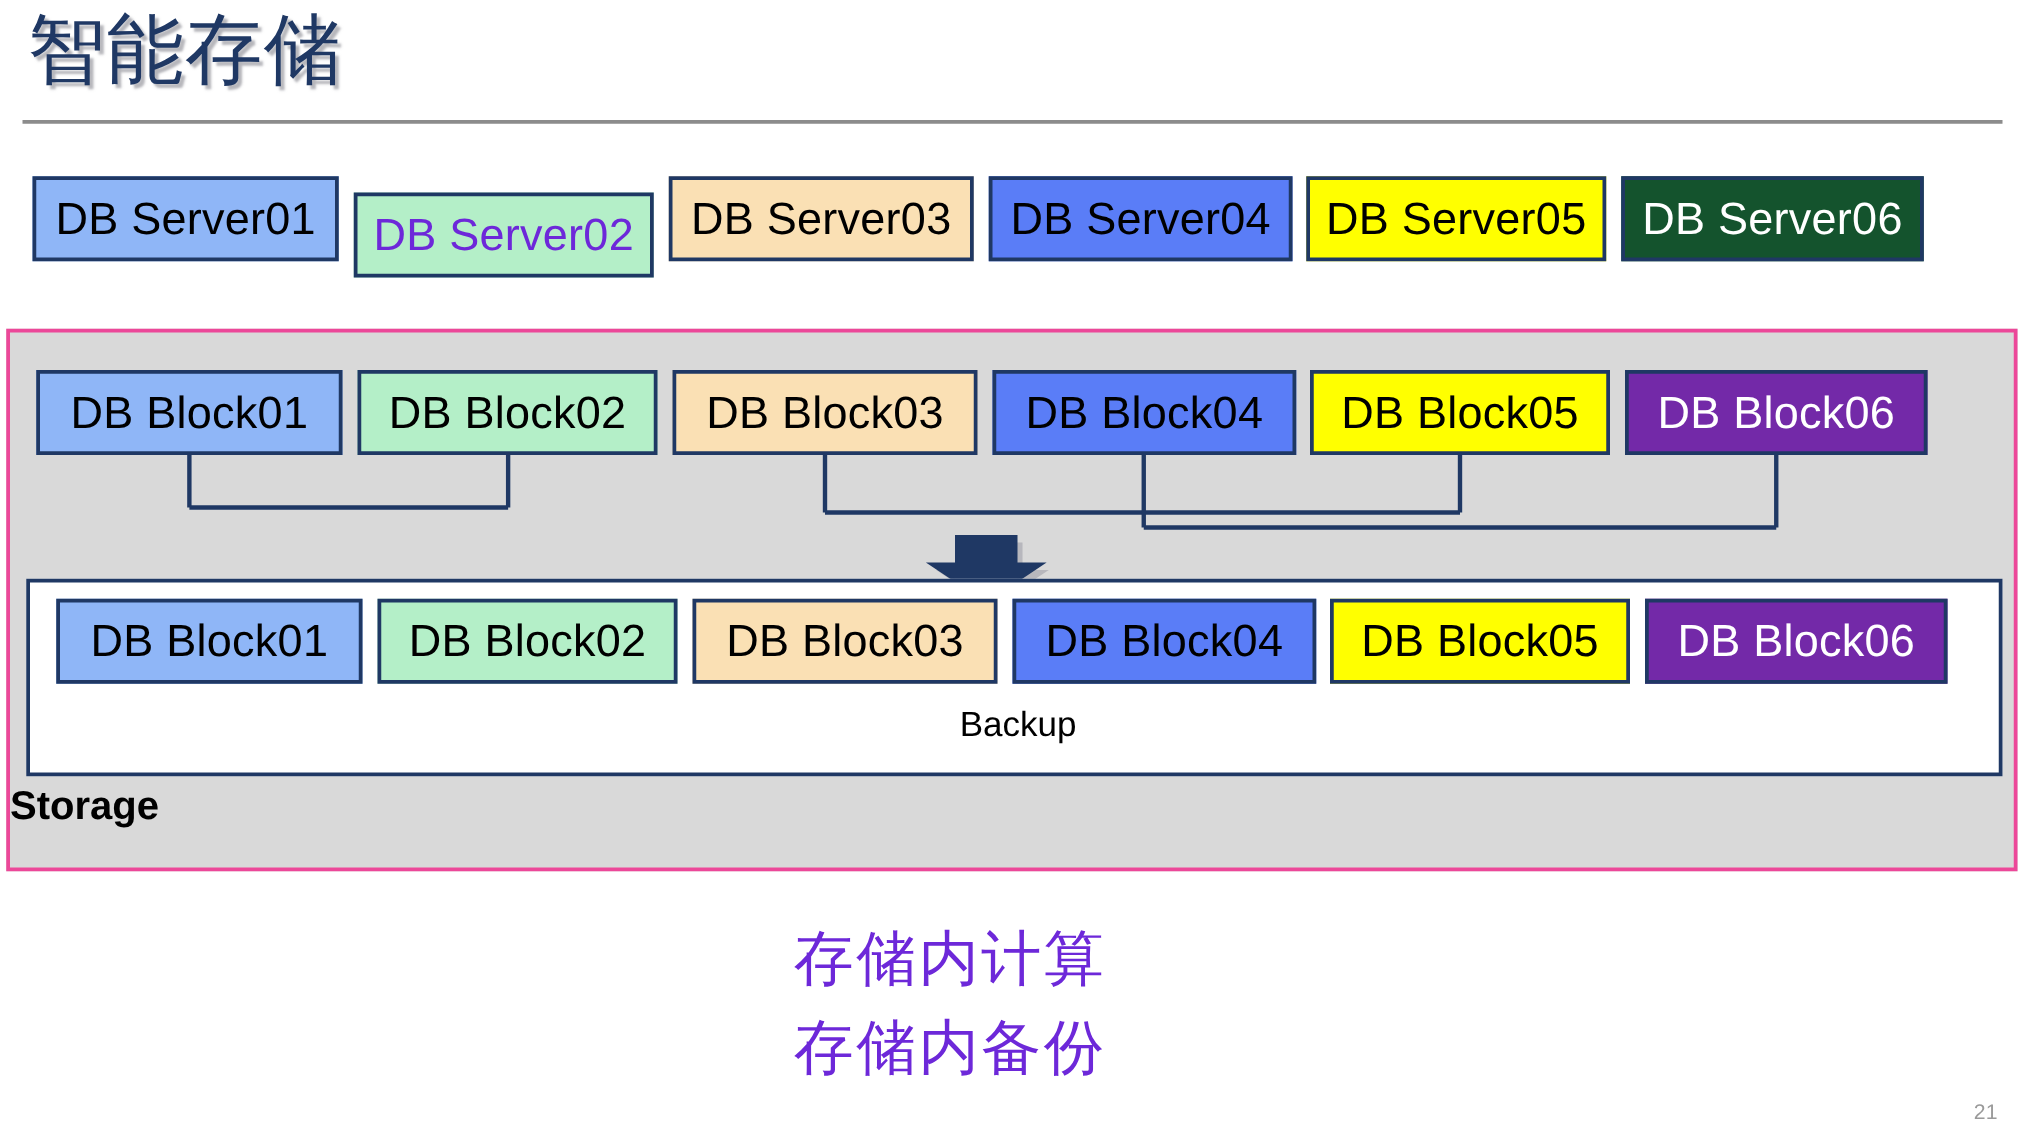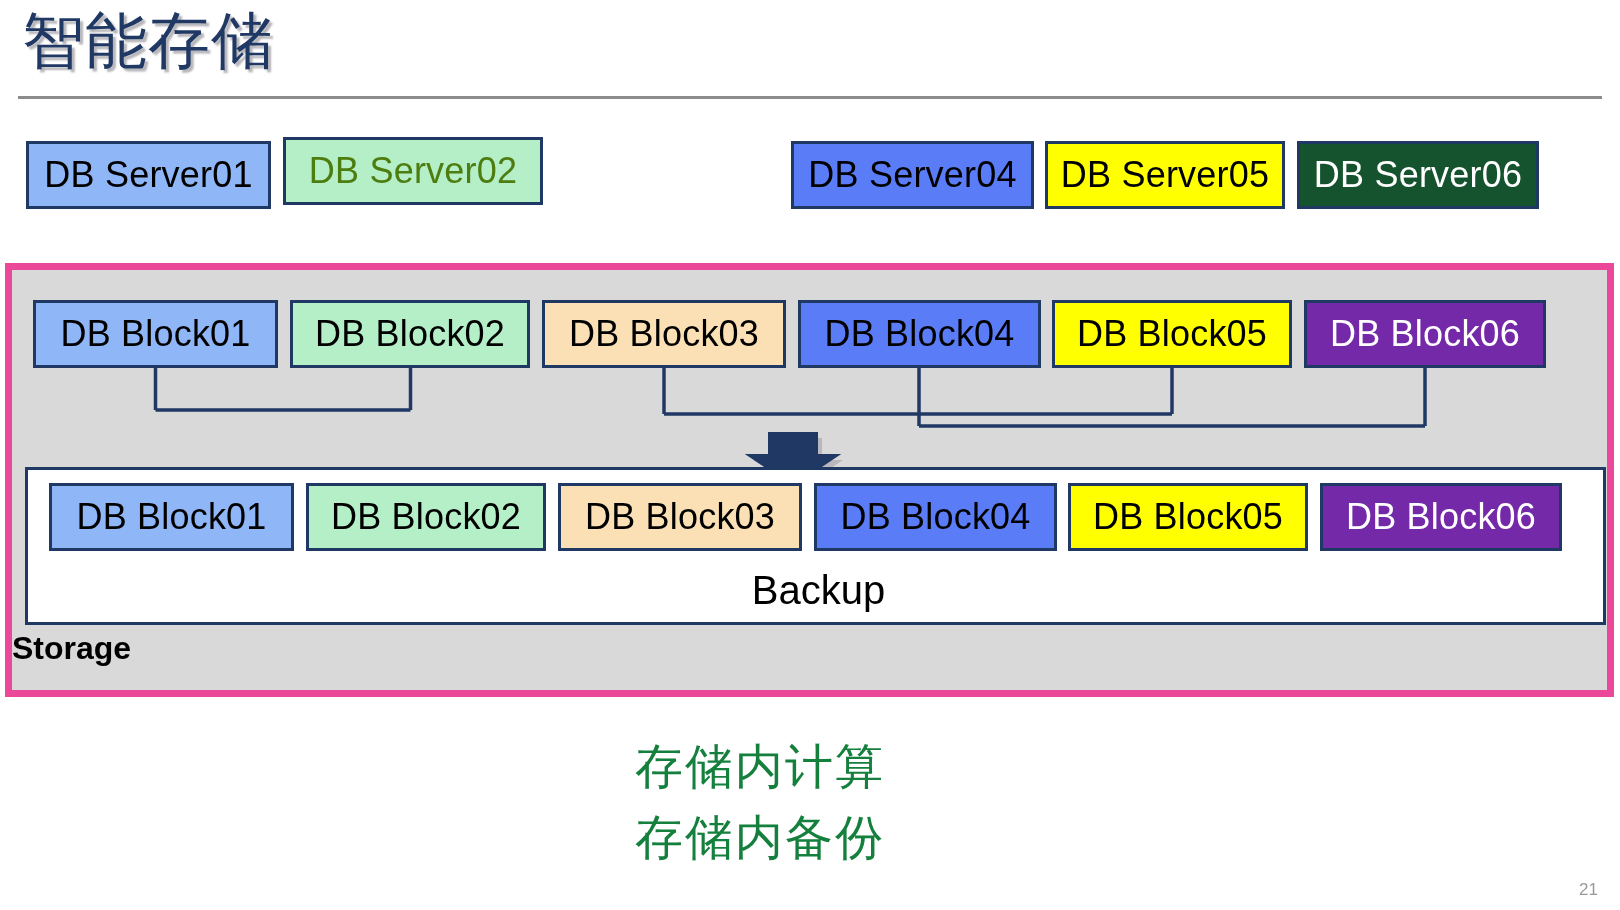--- a/index.html
+++ b/index.html
@@ -58,39 +58,39 @@
 
   
   #storage-container {
     position: absolute;
     left: 5px;
     top: 263px;
     width: 1609px;
     height: 434px;
     box-sizing: border-box;
     background: #D9D9D9;
-    border: 7px solid #ec4899;
+    border: 3px solid #ec4899;
   }
   #backup-panel {
     position: absolute;
     left: 13px;
     top: 197px;
     width: 1581px;
     height: 158px;
     box-sizing: border-box;
     background: #FFFFFF;
     border: 3px solid #1F3864;
   }
   #backup-label {
     position: absolute;
     left: 0;
     top: 98px;
     width: 1581px;
     text-align: center;
-    font-size: 40px;
+    font-size: 28px;
     color: #000000;
   }
   #storage-label {
     position: absolute;
     left: 0;
     top: 360px;
     width: 1603px;
     text-align: left;
     font-size: 32px;
     font-weight: bold;
@@ -104,21 +104,21 @@
     width: 1603px; height: 428px;
     pointer-events: none;
   }
 
   
   .caption-line {
     position: absolute;
     width: 1520px;
     text-align: center;
     font-size: 48px;
-    color: #15803d;
+    color: #6d28d9;
     letter-spacing: 2px;
   }
   #caption-1 { top: 735px; }
   #caption-2 { top: 806px; }
 
   #page-number {
     position: absolute;
     right: 22px;
     bottom: 10px;
     font-size: 17px;
@@ -126,21 +126,22 @@
   }
 </style>
 </head>
 <body>
 
 <div id="slide-title">智能存储</div>
 <div id="title-divider"></div>
 
 <div id="server-row">
     <div class="node" style="left: 26px; top: 141px; width: 245px; height: 68px; background: rgb(143, 182, 247); color: rgb(0, 0, 0);">DB Server01</div>
-    <div class="node" style="left: 283px; top: 137px; width: 260px; height: 68px; background: rgb(180, 239, 200); color: #4d7c0f;">DB Server02</div>
+    <div class="node" style="left: 283px; top: 154px; width: 240px; height: 68px; background: rgb(180, 239, 200); color: #6d28d9;">DB Server02</div>
+    <div class="node" style="left: 535px; top: 141px; width: 244px; height: 68px; background: rgb(250, 224, 180); color: rgb(0, 0, 0);">DB Server03</div>
     <div class="node" style="left: 791px; top: 141px; width: 243px; height: 68px; background: rgb(90, 125, 247); color: rgb(0, 0, 0);">DB Server04</div>
     <div class="node" style="left: 1045px; top: 141px; width: 240px; height: 68px; background: rgb(255, 255, 0); color: rgb(0, 0, 0);">DB Server05</div>
     <div class="node light-text" style="left: 1297px; top: 141px; width: 242px; height: 68px; background: #14532d; color: rgb(255, 255, 255);">DB Server06</div>
   </div>
 
 <div id="storage-container">
 
   <svg id="connectors" viewBox="0 0 1603 428" preserveAspectRatio="none">
     <g stroke="#1F3864" stroke-width="3.5" fill="none">
 

